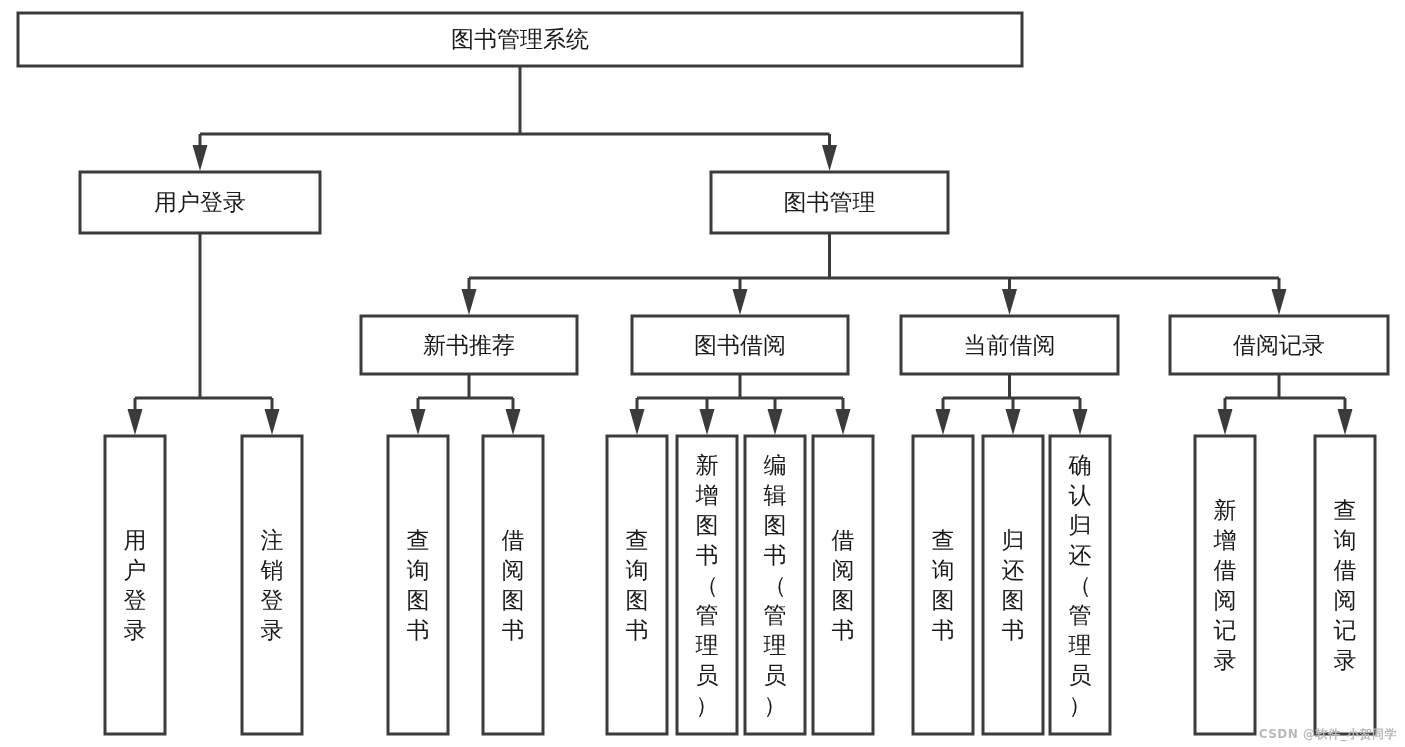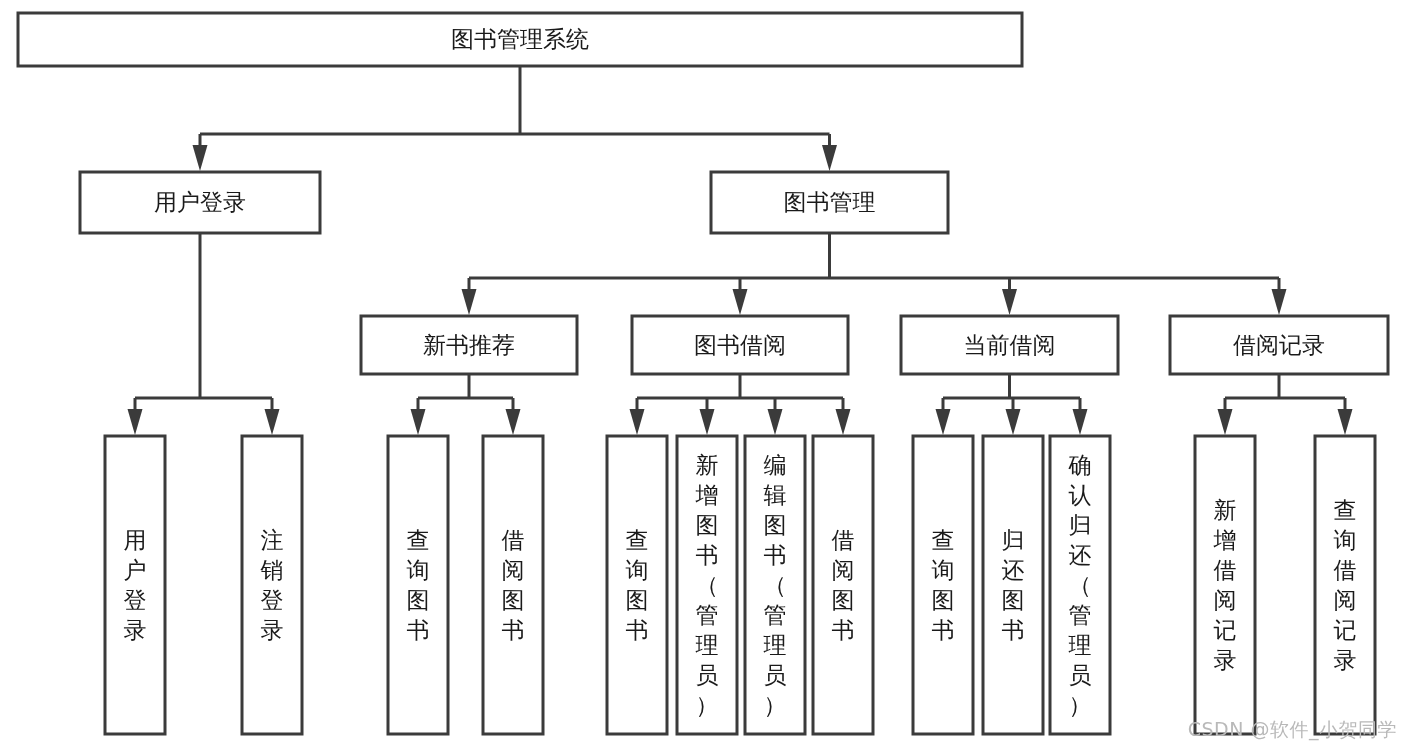--- a/index.html
+++ b/index.html
@@ -52,25 +52,26 @@
     font-family: "DejaVu Sans", "Liberation Sans", sans-serif;
     font-size: 23px;
     fill: #1a1a1a;
     text-anchor: middle;
   }
   .watermark {
     position: absolute;
     right: 8px;
     bottom: 4px;
     font-family: "DejaVu Sans", "Liberation Sans", sans-serif;
-    font-size: 19px;
+    font-size: 12px;
     color: #b9b9b9;
     white-space: nowrap;
     letter-spacing: 0.5px;
     pointer-events: none;
+    font-weight: bold;
   }
 </style>
 </head>
 <body>
 
 <div id="diagram-root">
   <svg class="diagram" viewBox="0 0 1405 747">
     <g id="edges-layer">
         <g>
           <path class="edge-line" d="M 520 66 L 520 134"></path>

